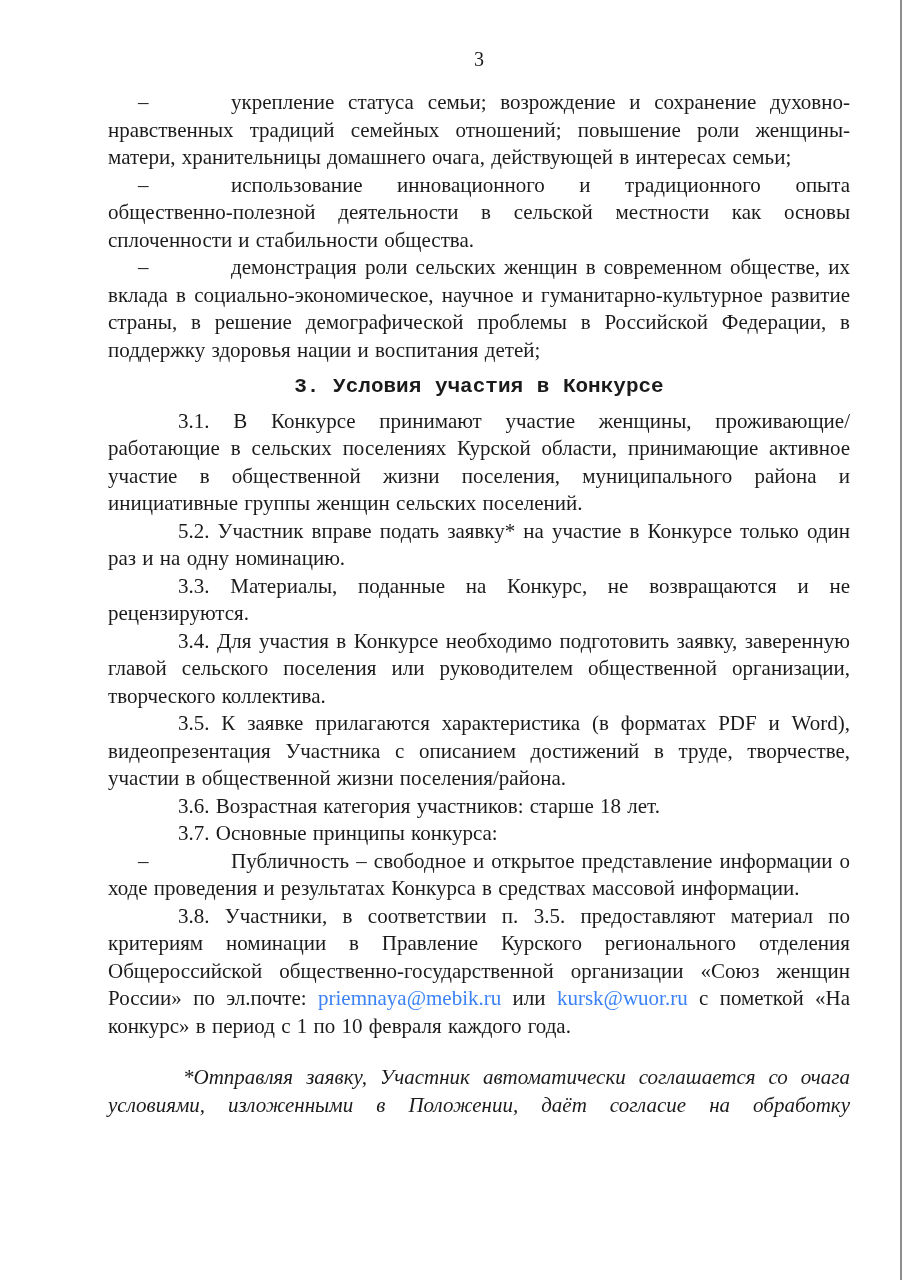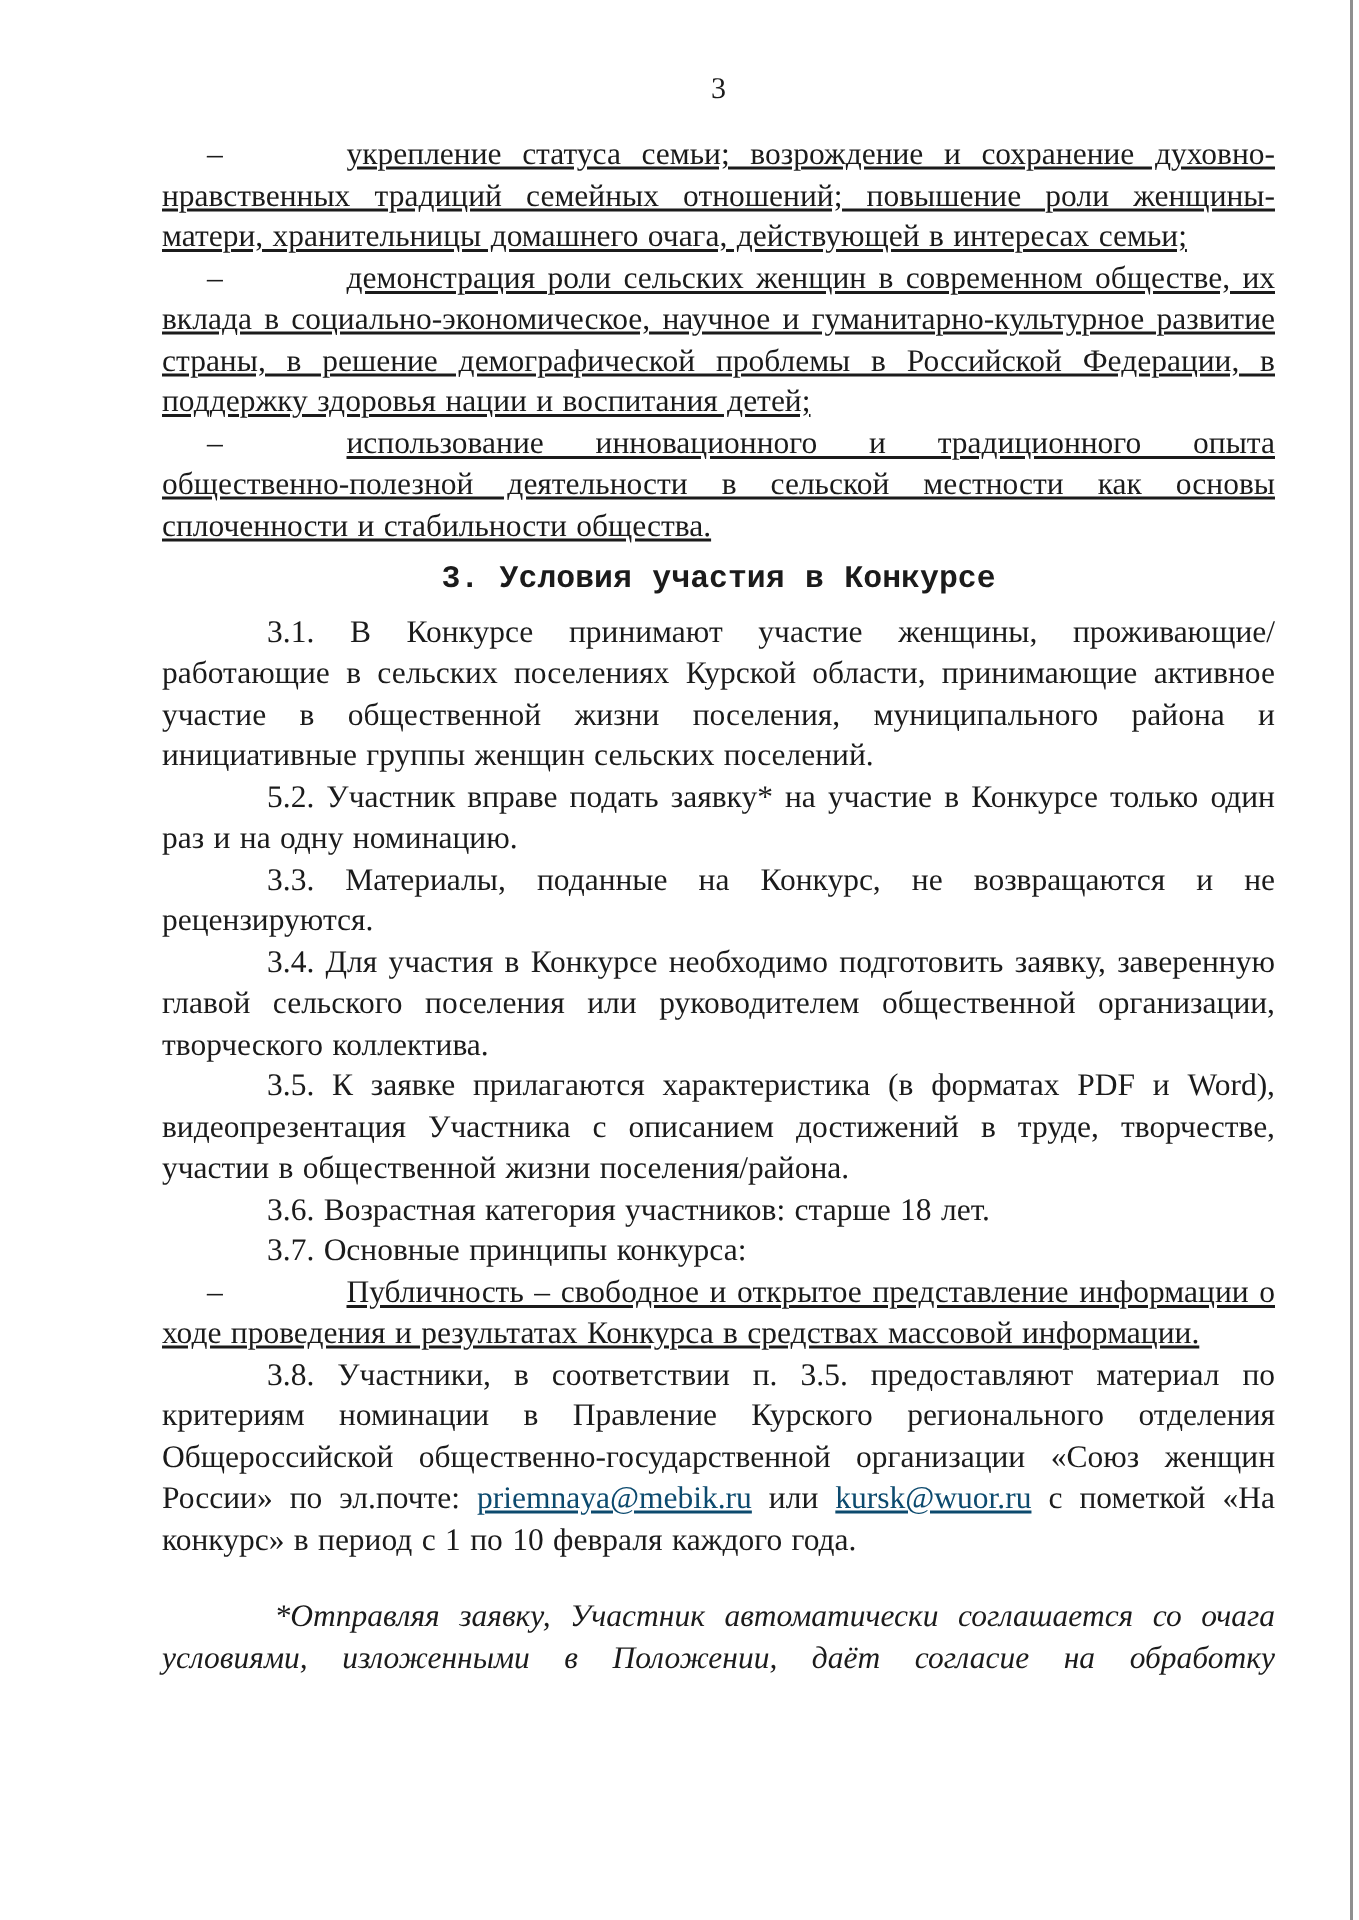--- a/index.html
+++ b/index.html
@@ -35,60 +35,59 @@
     margin: 0 0 16px 0;
   }
   p {
     margin: 0;
     font-size: 21px;
     line-height: 27.5px;
     text-align: justify;
     word-spacing: 1px;
   }
   p.numbered { text-indent: 70px; }
-  p.bullet { text-indent: 30px; text-decoration: underline; }
+  p.bullet { text-indent: 30px; }
   .dash {
     display: inline-block;
     width: 93px;
     text-indent: 0;
   }
   .heading {
     font-weight: bold;
     text-align: center;
     text-indent: 0;
     margin: 9px 0 7px 0;
     font-family: Liberation Mono, monospace;
   }
   .footnote {
     margin-top: 24px;
     font-style: italic;
     text-indent: 75px;
     text-align: justify;
     text-align-last: justify;
   }
   a.email-link {
-    color: #0c4a6e;
-    text-decoration: underline;
+    color: #3b82f6;
     cursor: pointer;
   }
 </style>
 </head>
 <body>
 
 <div class="scan-line"></div>
 
 <div class="page">
 
   <div class="page-number">3</div>
 
   <p class="bullet"><span class="dash">–</span><span>укрепление статуса семьи; возрождение и сохранение духовно-нравственных традиций семейных отношений; повышение роли женщины-матери, хранительницы домашнего очага, действующей в интересах семьи;</span></p>
 
+  <p class="bullet"><span class="dash">–</span><span>использование инновационного и традиционного опыта общественно-полезной деятельности в сельской местности как основы сплоченности и стабильности общества.</span></p>
+
   <p class="bullet"><span class="dash">–</span><span>демонстрация роли сельских женщин в современном обществе, их вклада в социально-экономическое, научное и гуманитарно-культурное развитие страны, в решение демографической проблемы в Российской Федерации, в поддержку здоровья нации и воспитания детей;</span></p>
-
-  <p class="bullet"><span class="dash">–</span><span>использование инновационного и традиционного опыта общественно-полезной деятельности в сельской местности как основы сплоченности и стабильности общества.</span></p>
 
   <p class="heading">3. Условия участия в Конкурсе</p>
 
   <p class="numbered">3.1. В Конкурсе принимают участие женщины, проживающие/работающие в сельских поселениях Курской области, принимающие активное участие в общественной жизни поселения, муниципального района и инициативные группы женщин сельских поселений.</p>
   <p class="numbered">5.2. Участник вправе подать заявку* на участие в Конкурсе только один раз и на одну номинацию.</p>
   <p class="numbered">3.3. Материалы, поданные на Конкурс, не возвращаются и не рецензируются.</p>
   <p class="numbered">3.4. Для участия в Конкурсе необходимо подготовить заявку, заверенную главой сельского поселения или руководителем общественной организации, творческого коллектива.</p>
   <p class="numbered">3.5. К заявке прилагаются характеристика (в форматах PDF и Word), видеопрезентация Участника с описанием достижений в труде, творчестве, участии в общественной жизни поселения/района.</p>
   <p class="numbered">3.6. Возрастная категория участников: старше 18 лет.</p>
   <p class="numbered">3.7. Основные принципы конкурса:</p>

